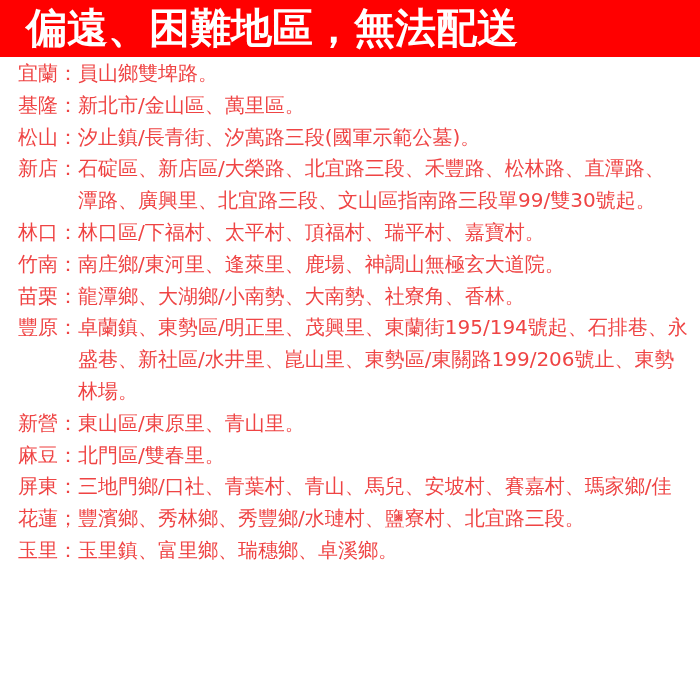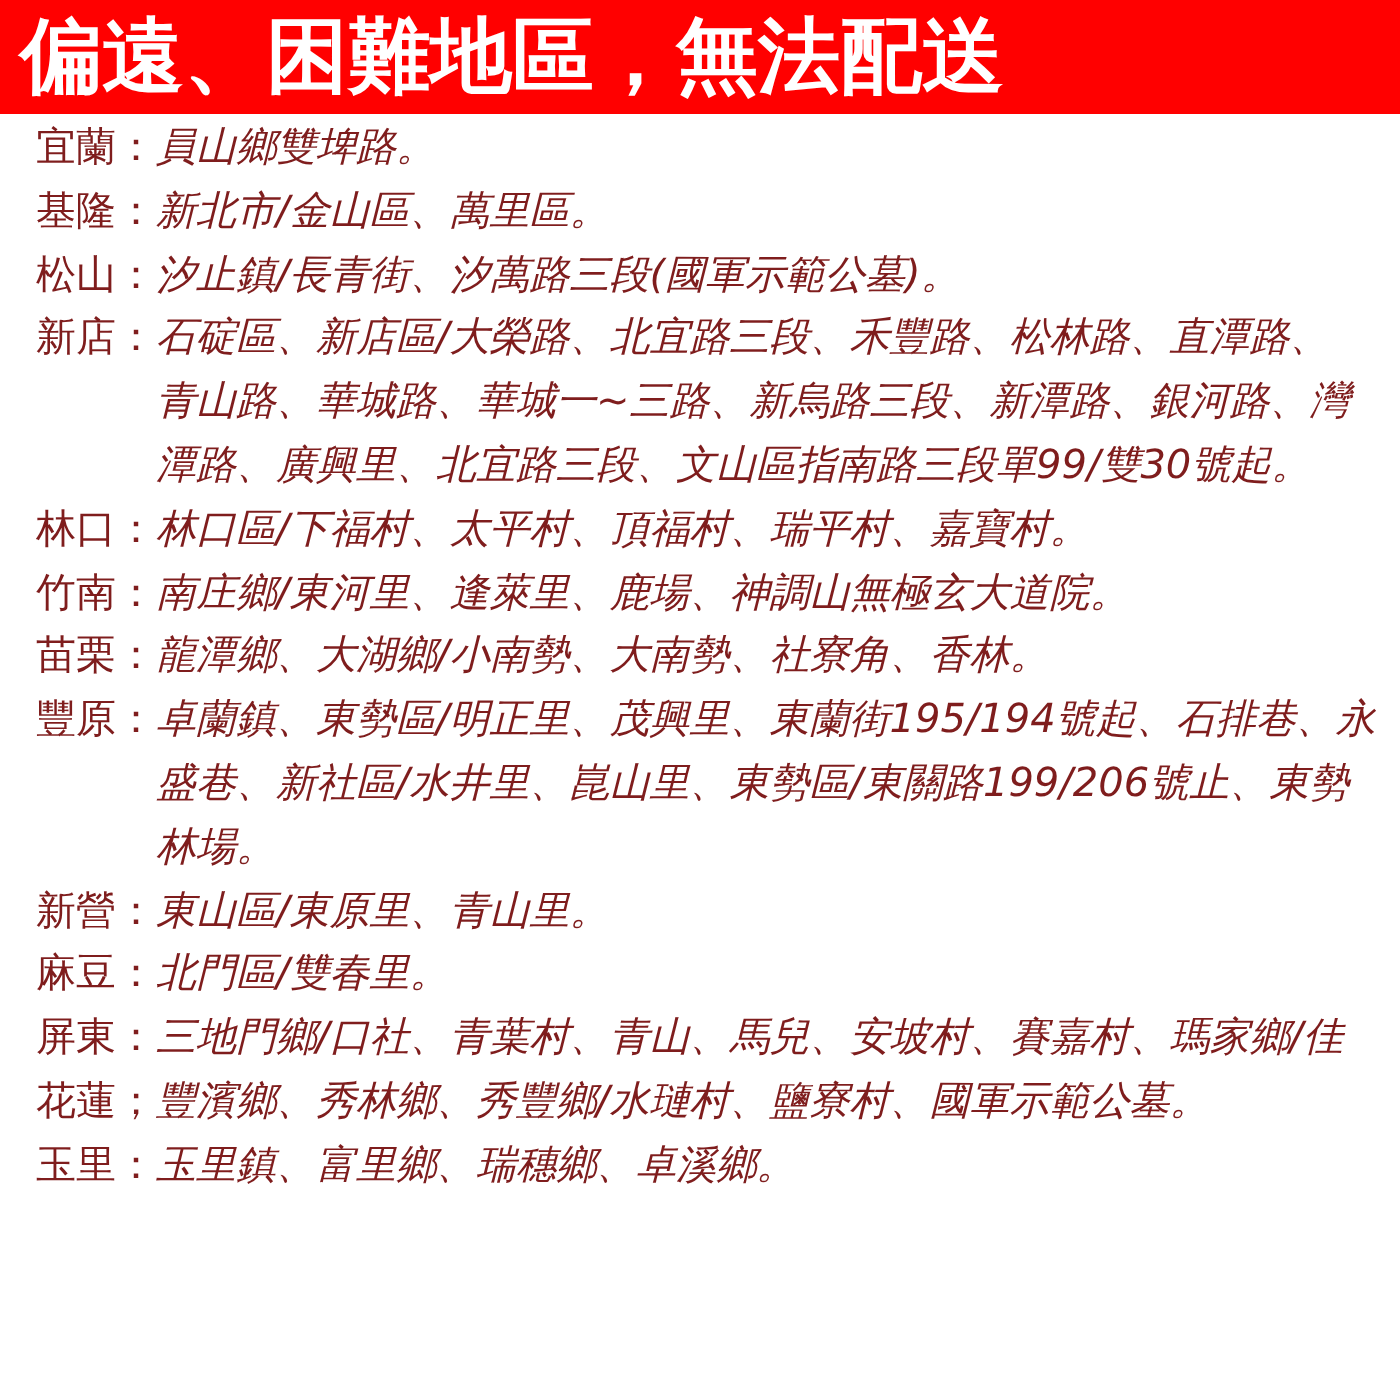--- a/index.html
+++ b/index.html
@@ -11,53 +11,52 @@
     overflow: hidden;
     font-family: "DejaVu Sans", "Liberation Sans", sans-serif;
   }
   .banner {
     width: 700px;
     height: 57px;
     background: #ff0000;
     display: flex;
     align-items: center;
     box-sizing: border-box;
-    padding-left: 10px;
+    padding-left: 26px;
   }
   .banner-title {
     color: #ffffff;
     font-size: 41px;
     font-weight: bold;
     line-height: 1;
     letter-spacing: 0px;
     white-space: nowrap;
   }
   .region-list {
     box-sizing: border-box;
     padding: 1px 8px 0 18px;
-    color: #7f1d1d;
+    color: #ef4444;
     font-size: 20px;
     line-height: 31.8px;
   }
   .region-entry {
     display: flex;
     align-items: flex-start;
   }
   .region-label {
     flex: 0 0 60px;
     width: 60px;
     white-space: nowrap;
   }
   .region-areas {
     flex: 1 1 auto;
     min-width: 0;
   }
   .region-areas-line {
     white-space: normal;
-    font-style: italic;
   }
 </style>
 </head>
 <body>
 
 <div class="banner">
   <span class="banner-title">偏遠、困難地區，無法配送</span>
 </div>
 
 <div class="region-list" id="region-list">
@@ -76,21 +75,20 @@
     <div class="region-entry">
       <span class="region-label">松山：</span>
       <div class="region-areas">
         <div class="region-areas-line">汐止鎮/長青街、汐萬路三段(國軍示範公墓)。</div>
       </div>
     </div>
     <div class="region-entry">
       <span class="region-label">新店：</span>
       <div class="region-areas">
         <div class="region-areas-line">石碇區、新店區/大榮路、北宜路三段、禾豐路、松林路、直潭路、</div>
-        <div class="region-areas-line">青山路、華城路、華城一~三路、新烏路三段、新潭路、銀河路、灣</div>
         <div class="region-areas-line">潭路、廣興里、北宜路三段、文山區指南路三段單99/雙30號起。</div>
       </div>
     </div>
     <div class="region-entry">
       <span class="region-label">林口：</span>
       <div class="region-areas">
         <div class="region-areas-line">林口區/下福村、太平村、頂福村、瑞平村、嘉寶村。</div>
       </div>
     </div>
     <div class="region-entry">
@@ -127,21 +125,21 @@
     </div>
     <div class="region-entry">
       <span class="region-label">屏東：</span>
       <div class="region-areas">
         <div class="region-areas-line">三地門鄉/口社、青葉村、青山、馬兒、安坡村、賽嘉村、瑪家鄉/佳</div>
       </div>
     </div>
     <div class="region-entry">
       <span class="region-label">花蓮；</span>
       <div class="region-areas">
-        <div class="region-areas-line">豐濱鄉、秀林鄉、秀豐鄉/水璉村、鹽寮村、國軍示範公墓。</div>
+        <div class="region-areas-line">豐濱鄉、秀林鄉、秀豐鄉/水璉村、鹽寮村、北宜路三段。</div>
       </div>
     </div>
     <div class="region-entry">
       <span class="region-label">玉里：</span>
       <div class="region-areas">
         <div class="region-areas-line">玉里鎮、富里鄉、瑞穗鄉、卓溪鄉。</div>
       </div>
     </div>
   </div>
 

